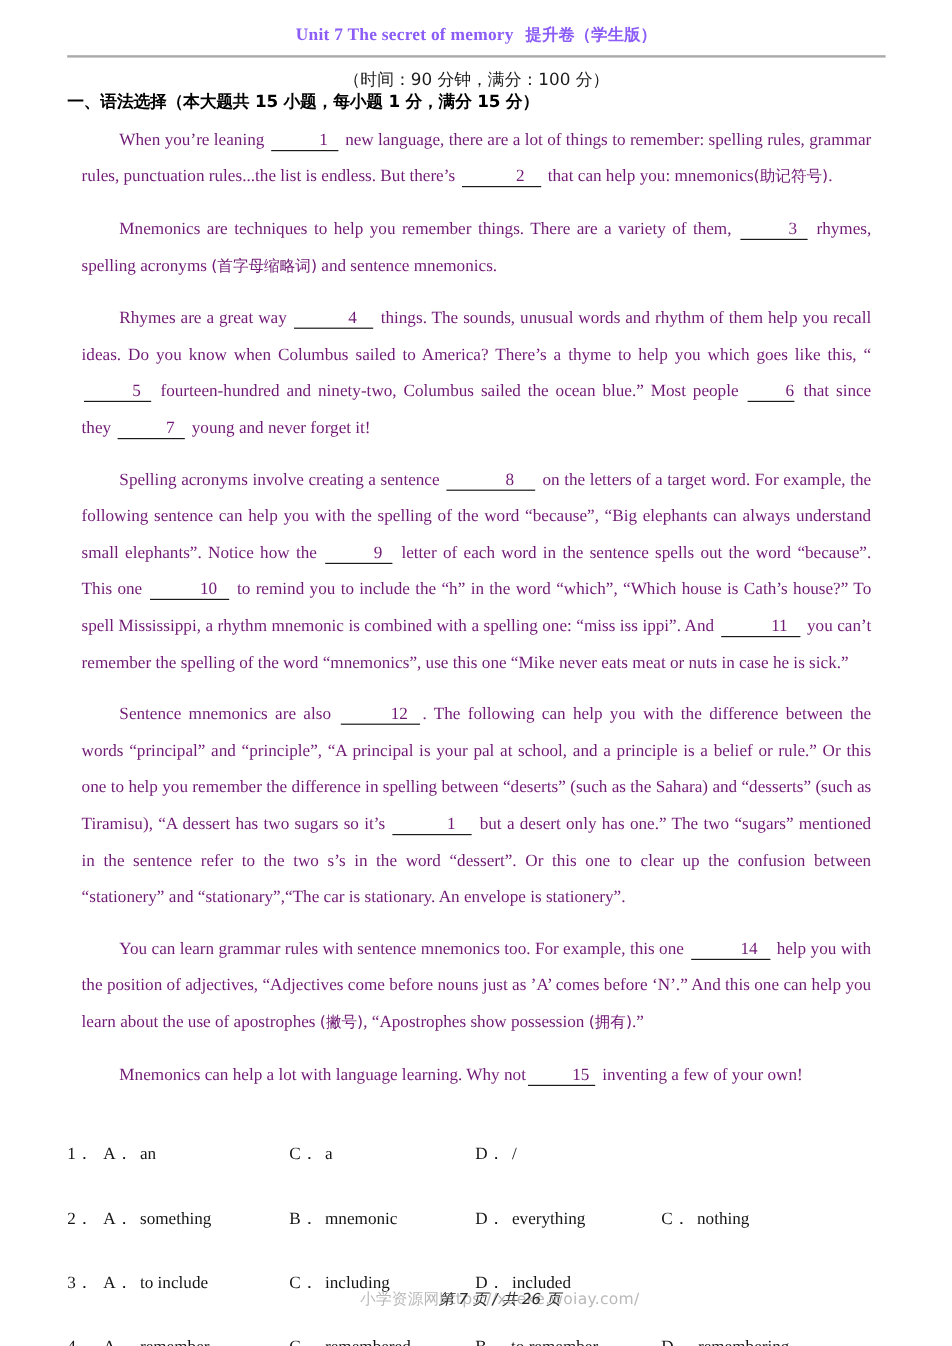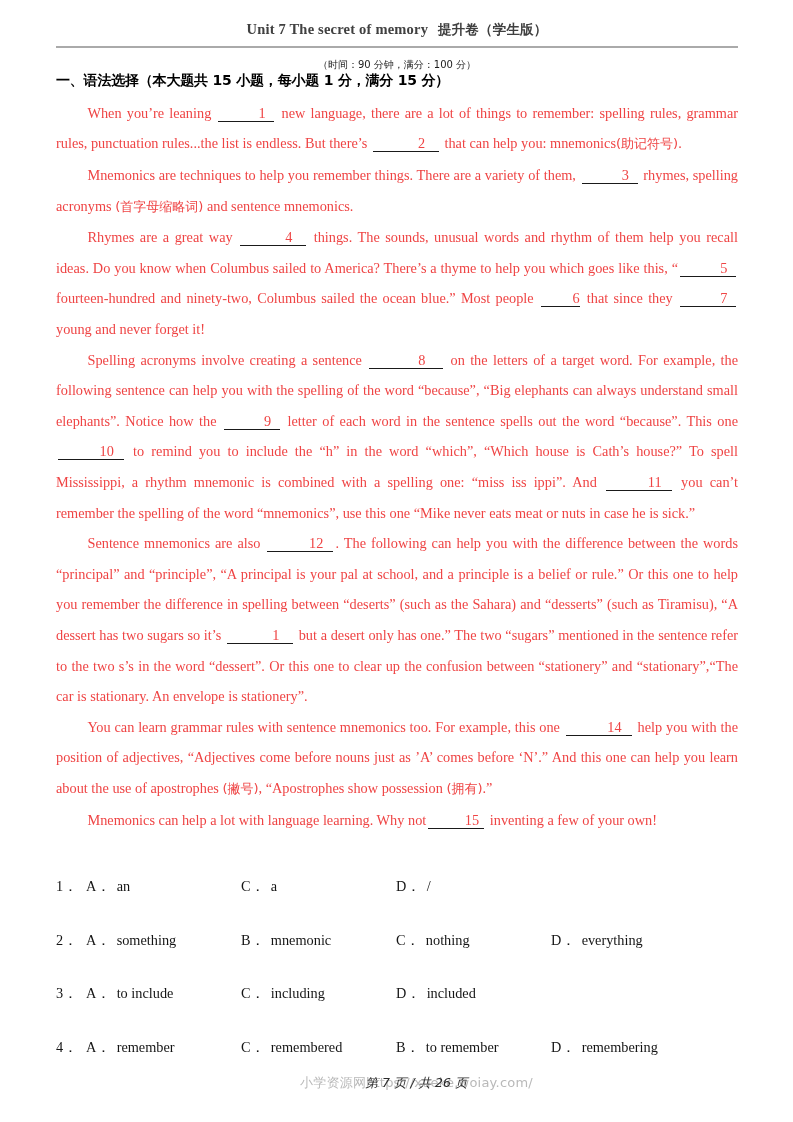--- a/index.html
+++ b/index.html
@@ -26,56 +26,56 @@
     left: 56px;
     top: 0;
     width: 682px;
   }
 
   
   .doc-title {
     text-align: center;
     font-size: 14.5px;
     font-weight: bold;
-    color: #404040;
+    color: #8b5cf6;
     letter-spacing: 0.2px;
     padding-top: 20px;
     line-height: 1.3;
   }
   .title-cn { font-family: "DejaVu Sans", sans-serif; font-size: 13.5px; }
   .rule {
     height: 0;
     border-top: 2px solid #aaaaaa;
     margin-top: 7px;
     margin-bottom: 0;
   }
   .subtitle {
     text-align: center;
-    font-size: 10px;
+    font-size: 14px;
     margin-top: 10px;
     font-family: "DejaVu Sans", sans-serif;
     color: #1a1a1a;
   }
   .section-head {
     font-size: 14px;
     font-weight: bold;
     font-family: "DejaVu Sans", sans-serif;
     color: #000;
     letter-spacing: -0.2px;
   }
 
   
   .para {
     font-size: 14.3px;
     line-height: 30.6px;
     text-align: justify;
     text-justify: inter-word;
     text-indent: 2.2em;
-    margin: 0;
-    color: #ef4444;
+    margin: 12px;
+    color: #701a75;
   }
   .para.first { margin-top: 8px; }
   .cn {
     font-family: "DejaVu Sans", sans-serif;
     font-size: 13px;
   }
 
   
   .blank {
     display: inline-block;
@@ -227,22 +227,22 @@
         <span class="opt-num">1．</span>
         <span class="opt-cell"><span class="opt-letter">A．</span><span>an</span></span>
         <span class="opt-cell"><span class="opt-letter">C．</span><span>a</span></span>
         <span class="opt-cell"><span class="opt-letter">D．</span><span>/</span></span>
       </div>
 
       <div class="opt-row">
         <span class="opt-num">2．</span>
         <span class="opt-cell"><span class="opt-letter">A．</span><span>something</span></span>
         <span class="opt-cell"><span class="opt-letter">B．</span><span>mnemonic</span></span>
+        <span class="opt-cell"><span class="opt-letter">D．</span><span>everything</span></span>
         <span class="opt-cell"><span class="opt-letter">C．</span><span>nothing</span></span>
-        <span class="opt-cell"><span class="opt-letter">D．</span><span>everything</span></span>
       </div>
 
       <div class="opt-row">
         <span class="opt-num">3．</span>
         <span class="opt-cell"><span class="opt-letter">A．</span><span>to include</span></span>
         <span class="opt-cell"><span class="opt-letter">C．</span><span>including</span></span>
         <span class="opt-cell"><span class="opt-letter">D．</span><span>included</span></span>
       </div>
 
       <div class="opt-row">

